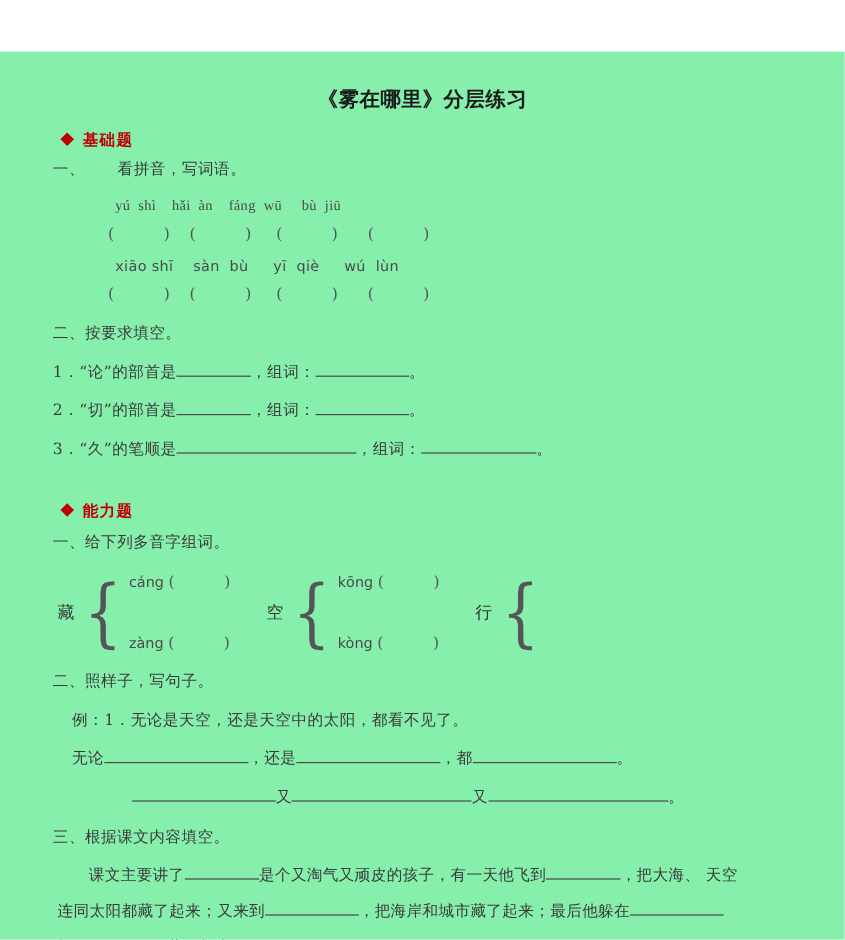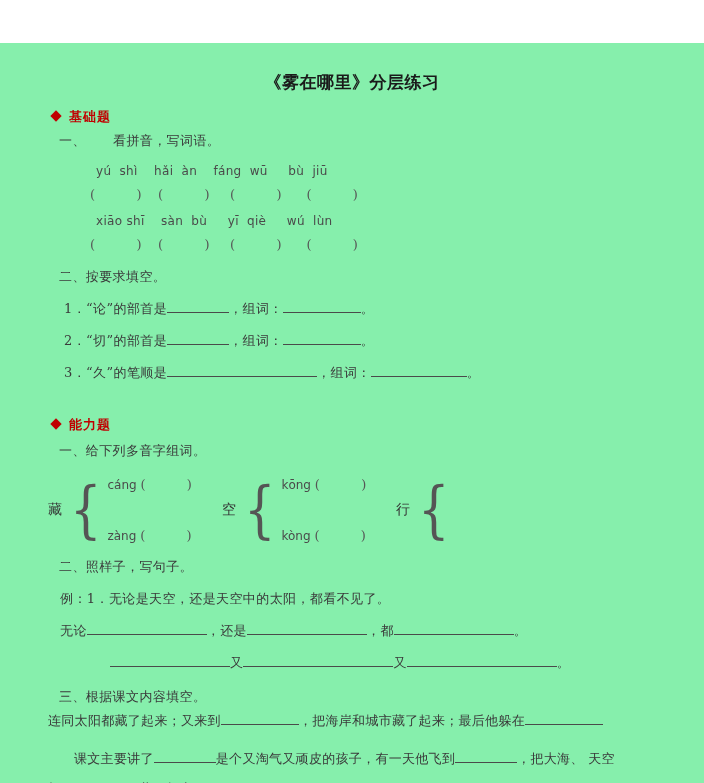--- a/index.html
+++ b/index.html
@@ -54,25 +54,25 @@
     background: #c00000;
     transform: rotate(45deg);
     margin-right: 9px;
     vertical-align: 1px;
   }
 
   
   .q-line {
     font-size: 13px;
     color: #3a3a3a;
-    padding-left: 59px;
+    padding-left: 44px;
     letter-spacing: 0.4px;
     white-space: pre;
   }
-  .indent1 { padding-left: 64px; }
+  .indent1 { padding-left: 44px; }
   .indent2 { padding-left: 60px; }
 
   
   .pinyin-row {
     font-family: "DejaVu Sans", "Liberation Sans", sans-serif;
     font-size: 12px;
     color: #4a4a4a;
     padding-left: 96px;
     letter-spacing: 0.3px;
     white-space: pre;
@@ -162,21 +162,21 @@
   <h1 class="doc-title">《雾在哪里》分层练习</h1>
 
   <div style="margin-top:14px;">
     <p class="sec-head">
       <span class="diamond"></span><span>基础题</span>
     </p>
 
     <div style="margin-top:6px;">
       <div class="q-line"><span>一、</span>      <span>看拼音，写词语。</span></div>
 
-      <div class="pinyin-row" style="margin-top:14px;">yú  shì    hǎi  àn    fáng  wū     bù  jiū</div>
+      <div class="pinyin-row" style="margin-top:14px;font-family:Liberation Serif, serif;">yú  shì    hǎi  àn    fáng  wū     bù  jiū</div>
       <div class="paren-row" style="margin-top:9px;">(          )    (          )     (          )      (          )</div>
 
       <div class="pinyin-row" style="margin-top:12px;">xiāo shī    sàn  bù     yī  qiè     wú  lùn</div>
       <div class="paren-row" style="margin-top:9px;">(          )    (          )     (          )      (          )</div>
     </div>
 
     <div style="margin-top:16px;">
       <div class="q-line"><span>二、</span><span>按要求填空。</span></div>
 
       <div class="q-line indent1" style="margin-top:13px;"><span>1．</span><span>“论”的部首是</span><span class="blank b-sm"></span><span>，组词：</span><span class="blank b-md"></span><span>。</span></div>
@@ -230,21 +230,21 @@
 
       <div class="q-line indent2" style="margin-top:13px;"><span>无论</span><span class="blank b-xl"></span><span>，还是</span><span class="blank b-xl"></span><span>，都</span><span class="blank b-xl"></span><span>。</span></div>
 
 
       <div class="q-line" style="margin-top:13px; padding-left:110px;"><span class="blank b-xl"></span><span>又</span><span class="blank b-xxl"></span><span>又</span><span class="blank b-xxl"></span><span>。</span></div>
     </div>
 
     <div style="margin-top:16px;">
       <div class="q-line"><span>三、</span><span>根据课文内容填空。</span></div>
 
+      <div class="passage-line first" style="margin-top:8px;"><span>课文主要讲了</span><span class="blank b-sm"></span><span>是个又淘气又顽皮的孩子，有一天他飞到</span><span class="blank b-sm"></span><span>，把大海、 天空</span></div>
+
       <div class="passage-line"><span>连同太阳都藏了起来；又来到</span><span class="blank b-md"></span><span>，把海岸和城市藏了起来；最后他躲在</span><span class="blank b-md"></span></div>
 
-      <div class="passage-line first" style="margin-top:8px;"><span>课文主要讲了</span><span class="blank b-sm"></span><span>是个又淘气又顽皮的孩子，有一天他飞到</span><span class="blank b-sm"></span><span>，把大海、 天空</span></div>
-
       <div class="passage-line"><span>把</span><span class="blank b-md"></span><span>藏了起来。</span></div>
     </div>
   </div>
 
 </div>
 
 </body></html>

